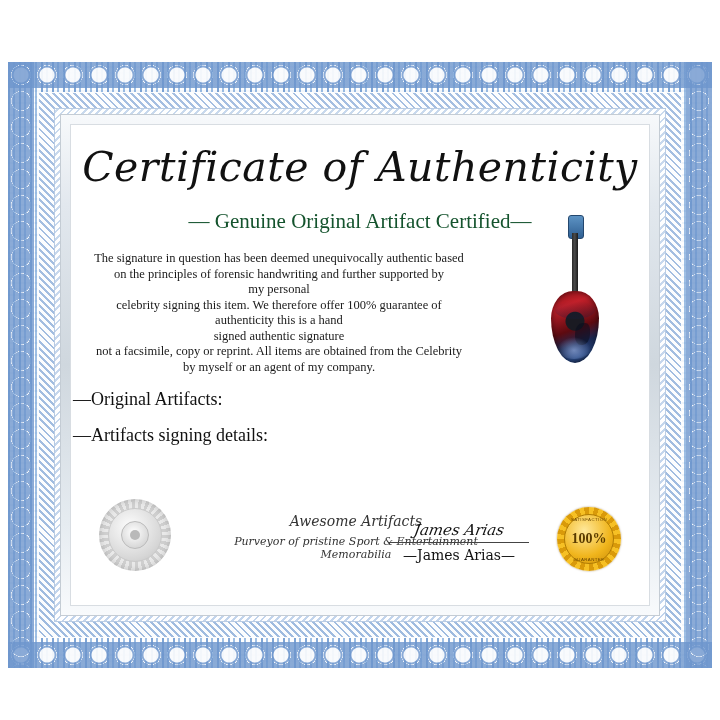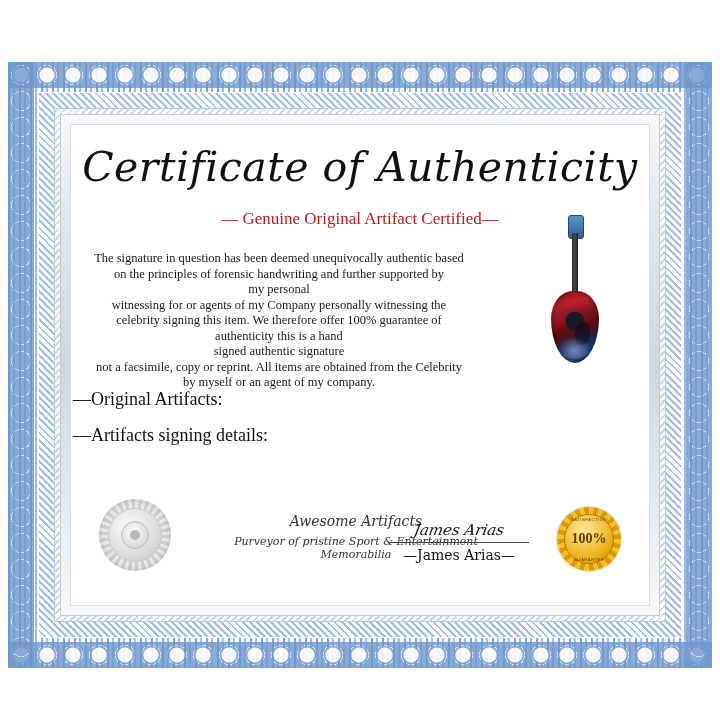--- a/index.html
+++ b/index.html
@@ -123,22 +123,22 @@
     color: #111111;
     letter-spacing: 0.5px;
     white-space: nowrap;
   }
   .subtitle {
     position: absolute;
     left: 0; right: 0;
     top: 84px;
     text-align: center;
     font-family: "Liberation Serif", serif;
-    font-size: 17px;
-    color: #b91c1c;
+    font-size: 21px;
+    color: #14532d;
   }
 
   .body-text {
     position: absolute;
     left: 8px;
     top: 126px;
     width: 400px;
     text-align: center;
     font-family: "Liberation Serif", serif;
     font-size: 12.5px;
@@ -359,21 +359,20 @@
     <div class="paper">
 
       <div class="title">Certificate of Authenticity</div>
 
       <div class="subtitle">— Genuine Original Artifact Certified—</div>
 
       <div class="body-text">
         <div>The signature in question has been deemed unequivocally authentic based</div>
         <div>on the principles of  forensic handwriting and further supported by</div>
         <div>my personal</div>
-        <div>witnessing for or agents of my Company personally witnessing the</div>
         <div>celebrity signing this item. We therefore offer 100% guarantee of</div>
         <div>authenticity this is a hand</div>
         <div>signed authentic signature</div>
         <div>not a facsimile, copy or reprint. All items are obtained from the Celebrity</div>
         <div>by myself or an agent of my company.</div>
       </div>
 
       <div class="field-line field-signing">—Artifacts signing details:</div>
       <div class="field-line field-original">—Original Artifacts:</div>
 

